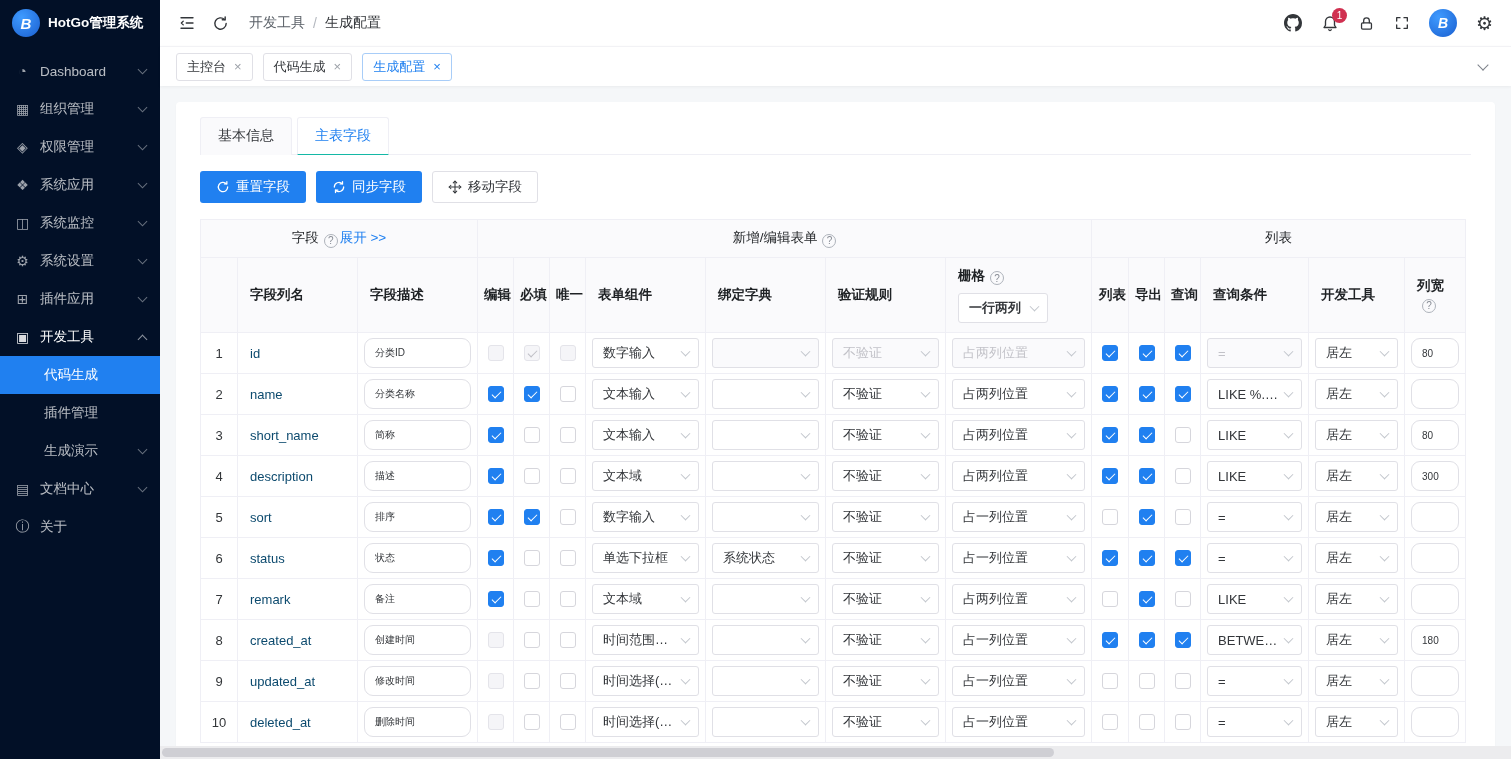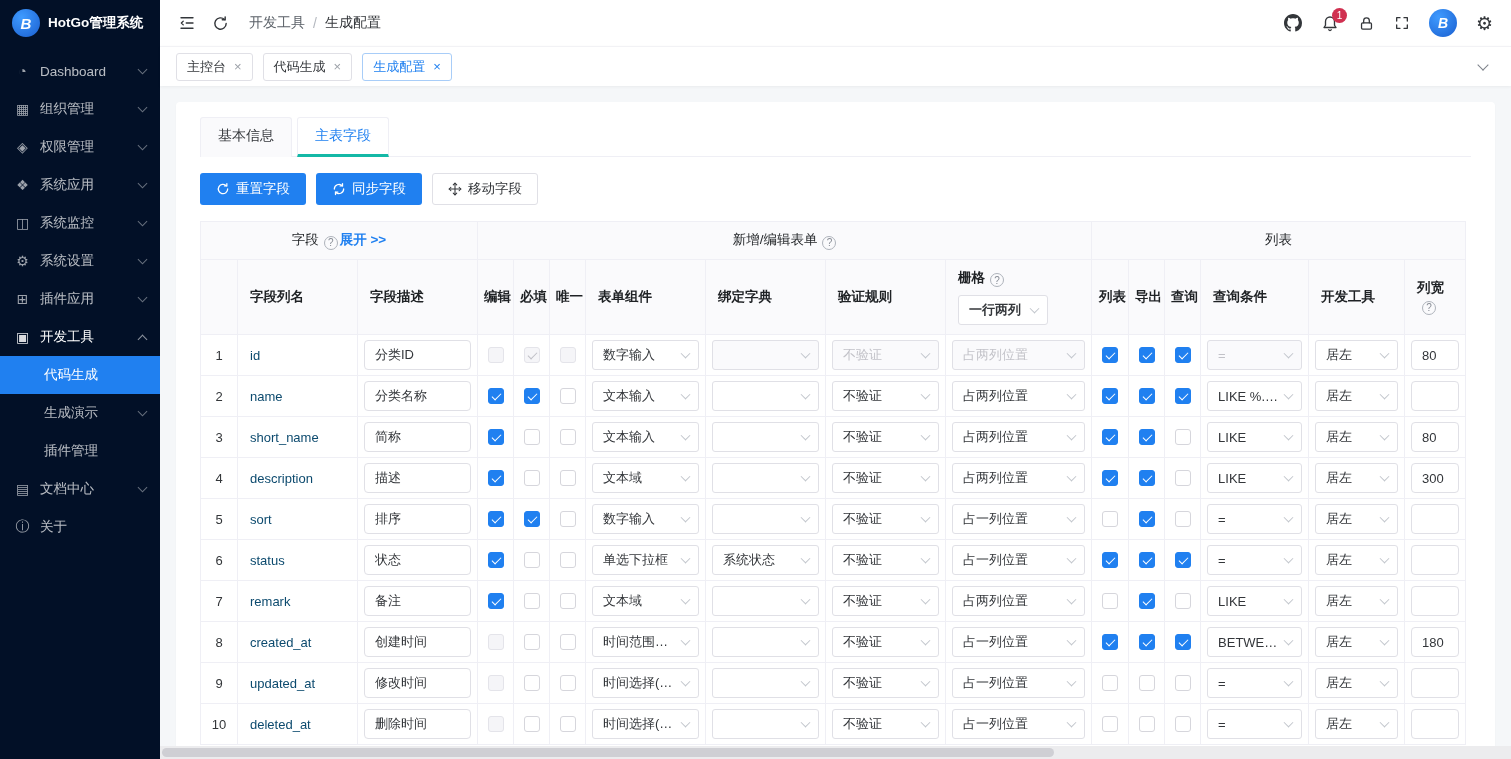--- a/index.html
+++ b/index.html
@@ -54,21 +54,21 @@
   .tab-caret{margin-left:auto;cursor:pointer;display:flex;align-items:center;justify-content:center;width:24px;height:24px}
   .chev{width:8px;height:8px;border-right:1.4px solid #7d828a;border-bottom:1.4px solid #7d828a;transform:rotate(45deg);margin-top:-3px}
 
   .content{flex:1;padding:16px;min-height:0}
   .card{background:#fff;border-radius:4px;padding:0 24px 20px;box-shadow:0 1px 2px rgba(0,0,0,.04)}
 
   .card-head{display:flex;justify-content:space-between;align-items:flex-end;border-bottom:1px solid #efeff5;padding-top:14px}
   .card-tabs{display:flex;gap:5px}
   .ctab{padding:9px 17px;font-size:14px;border:1px solid #efeff5;border-bottom:none;border-radius:3px 3px 0 0;
     background:#fafafc;color:#33363a;cursor:pointer;position:relative;top:1px}
-  .ctab.active{color:var(--primary,#2080f0);background:#fff;border-bottom:3px solid #14b8a6}
+  .ctab.active{color:var(--primary,#2080f0);background:#fff;border-bottom:1px solid #14b8a6}
   .head-buttons{display:flex;gap:10px;padding-bottom:9px}
 
   .btn{height:32px;padding:0 15px;border-radius:3px;font-size:13.5px;display:inline-flex;align-items:center;gap:6px;
     border:1px solid transparent;background:#fff;cursor:pointer;font-family:inherit;color:#33363a;white-space:nowrap}
   .btn.default{border-color:#e0e0e6}
   .btn.primary{background:var(--primary,#2080f0);color:#fff}
   .btn.success{background:var(--success,#18a058);color:#fff}
   .btn.ghost-primary{border-color:var(--primary,#2080f0);color:var(--primary,#2080f0)}
   .btn-icon{display:inline-flex;align-items:center}
   .btn-icon svg{display:block}
@@ -76,21 +76,21 @@
   .toolbar{display:flex;gap:10px;margin-top:16px}
 
   
   .tbl-wrap{margin-top:16px}
   table.ftable{border-collapse:collapse;table-layout:fixed;width:1265px;font-size:13px}
   .ftable th,.ftable td{border:1px solid #efeff5}
   .ftable thead th{background:#fafafc;font-weight:bold;color:#1f2225;text-align:left;padding:9px 12px;vertical-align:middle;font-size:13.5px}
   .ftable thead tr.group-row th{text-align:center;padding:9px 6px}
   .ftable thead th.center{text-align:right;padding:9px 2px}
   .grp-label{font-weight:normal}
-  .expand-link{color:var(--primary,#2080f0);font-weight:bold;margin-left:2px;cursor:pointer}
+  .expand-link{color:var(--primary,#2080f0);font-weight:normal;margin-left:2px;cursor:pointer}
   .help{display:inline-flex;align-items:center;justify-content:center;width:14px;height:14px;border:1px solid #aeb3bb;
     border-radius:50%;font-size:10px;color:#868b94;margin-left:5px;font-weight:normal;vertical-align:-2px;cursor:pointer}
   .grid-th{padding:8px 12px}
   .th-line{margin-bottom:8px}
   .grid-th .sel{width:90px}
   .ftable td{height:41px;padding:4px 6px;background:#fff;vertical-align:middle}
   .ftable td.center{text-align:center;padding:4px 2px}
   .fname{color:#0c4a6e;padding-left:6px}
 
   .cb{width:16px;height:16px;border:1px solid #d6d6dc;border-radius:3px;display:inline-block;position:relative;
@@ -102,21 +102,21 @@
   .cb.checked.disabled{background:#f5f5f8;border-color:#e4e4ea}
   .cb.checked.disabled::after{border-color:#bfbfc6}
 
   .sel{height:30px;border:1px solid #e0e0e6;border-radius:3px;background:#fff;display:flex;align-items:center;
     padding:0 22px 0 10px;position:relative;cursor:pointer;color:#33363a;width:100%}
   .sel-text{overflow:hidden;white-space:nowrap;text-overflow:ellipsis;font-size:13px}
   .sel-arrow{position:absolute;right:9px;top:50%;width:7px;height:7px;border-right:1.3px solid #c2c6cc;
     border-bottom:1.3px solid #c2c6cc;transform:translateY(-70%) rotate(45deg)}
   .sel.disabled{background:#fafafc;color:#c2c2c8;cursor:not-allowed}
 
-  .cell-input{width:100%;height:30px;border:1px solid #e0e0e6;border-radius:4px;padding:0 10px;font-size:13px;
+  .cell-input{width:100%;height:30px;border:1px solid #e0e0e6;border-radius:9px;padding:0 10px;font-size:10px;
     color:#33363a;background:#fff;outline:none;font-family:inherit}
 
   .hscroll{position:fixed;left:160px;right:0;bottom:0;height:13px;background:#ececee}
   .hthumb{position:absolute;left:2px;top:2px;height:9px;width:66%;background:#cfcfd4;border-radius:5px;cursor:grab}
 </style>
 </head>
 <body>
 
 <div class="layout">
 
@@ -163,25 +163,25 @@
         </div>
         <div class="menu-item expanded">
           <span class="mi-icon">▣</span>
           <span class="mi-label">开发工具</span>
           <span class="mi-arrow up"></span>
         </div>
         <div class="menu-item child active">
           <span class="mi-label">代码生成</span>
         </div>
         <div class="menu-item child">
+          <span class="mi-label">插件管理</span>
+        </div>
+        <div class="menu-item child">
           <span class="mi-label">生成演示</span>
           <span class="mi-arrow"></span>
-        </div>
-        <div class="menu-item child">
-          <span class="mi-label">插件管理</span>
         </div>
         <div class="menu-item">
           <span class="mi-icon">▤</span>
           <span class="mi-label">文档中心</span>
           <span class="mi-arrow"></span>
         </div>
         <div class="menu-item">
           <span class="mi-icon">ⓘ</span>
           <span class="mi-label">关于</span>
         </div>

